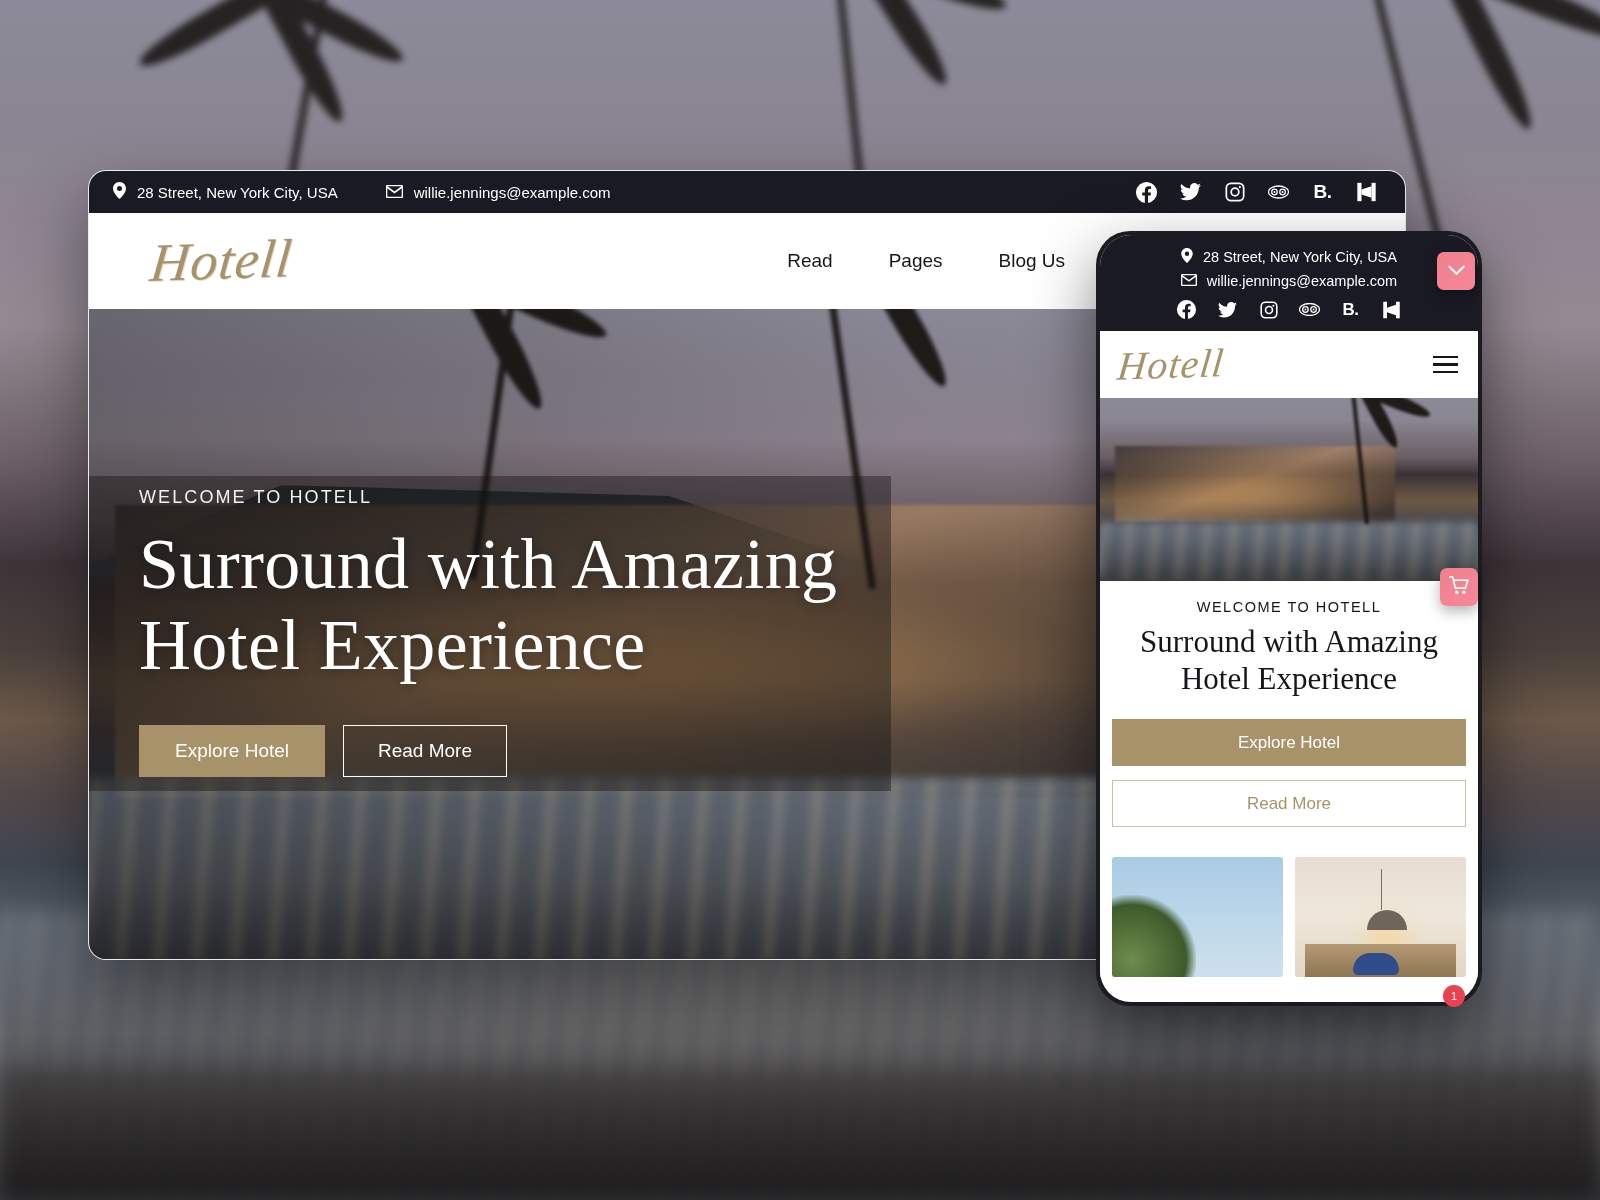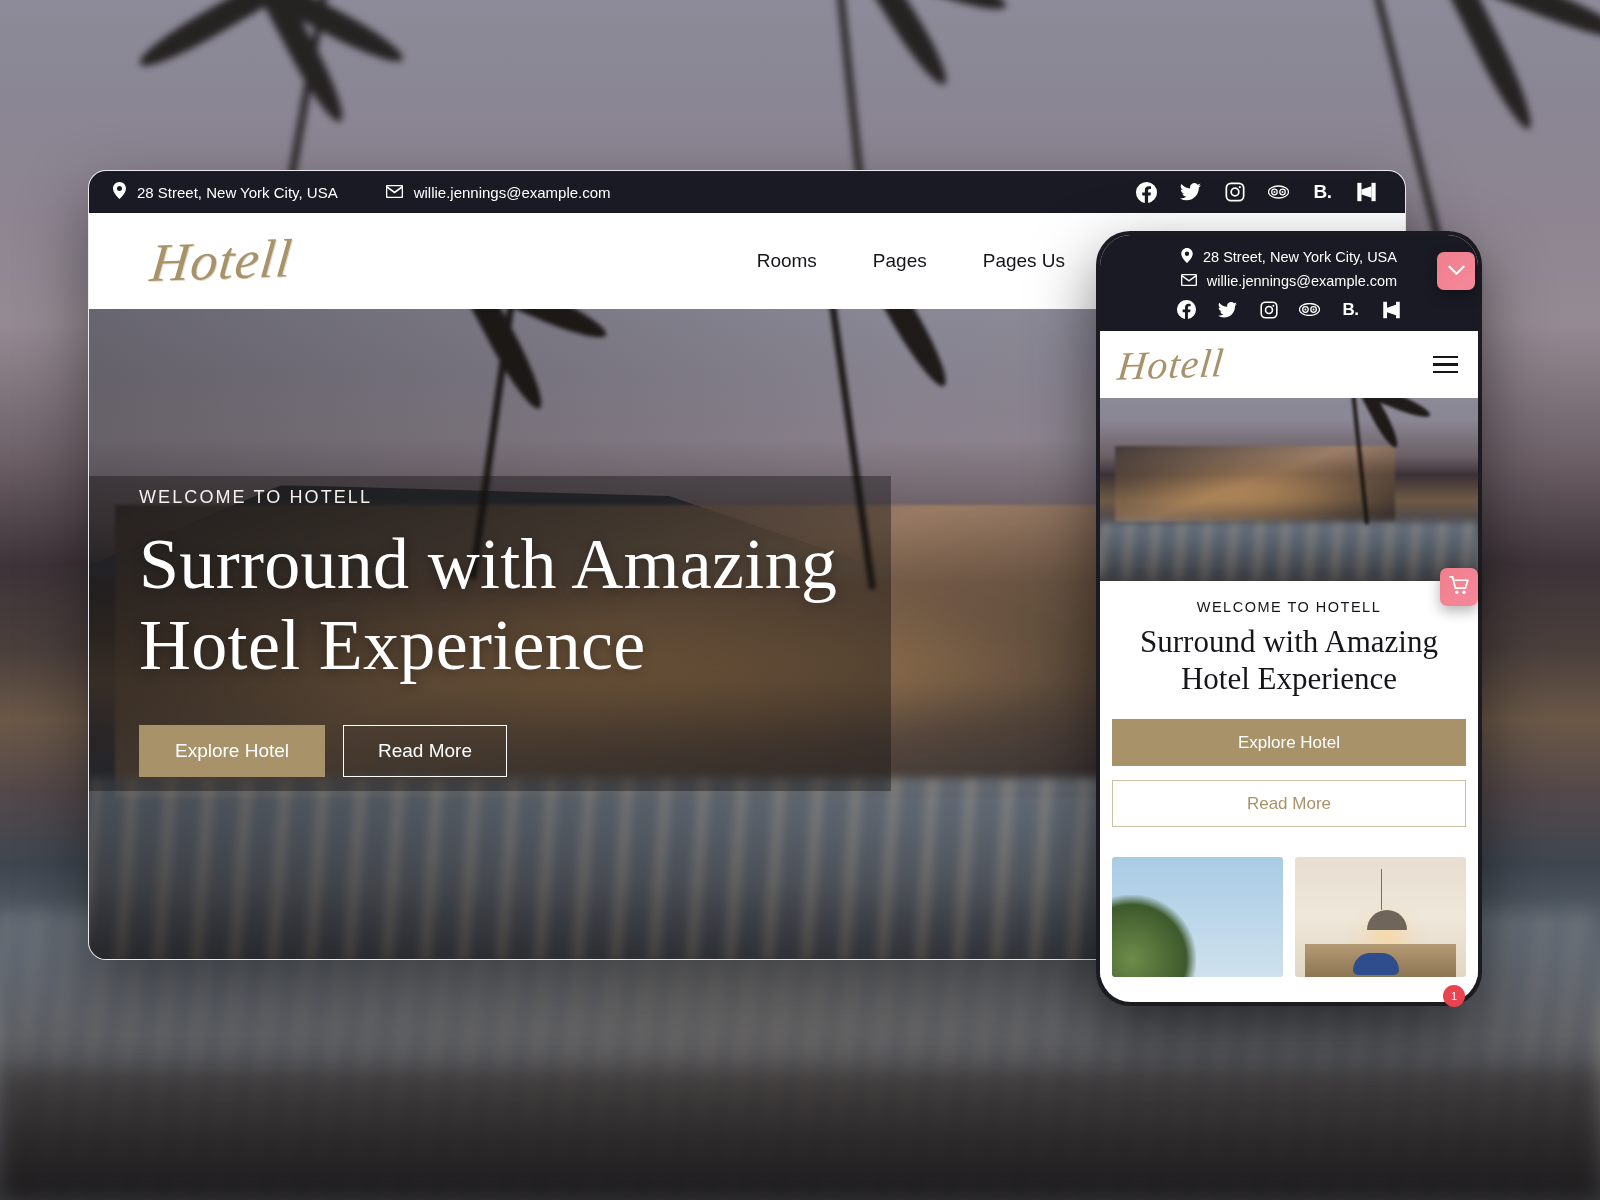--- a/index.html
+++ b/index.html
@@ -413,27 +413,27 @@
             <path d="M5 9 L17 5 L17 19 L5 15 Z" fill="#fff"></path>
           </svg>
       </span>
     </div>
   </div>
 
   <div class="navbar">
     <div class="logo">Hotell</div>
     <div class="nav-links">
       <div class="nav-link">
-        <span>Rooms</span>
+        <span>Read</span>
       </div>
       <div class="nav-link">
         <span>Pages</span>
       </div>
       <div class="nav-link">
-        <span>Pages Us</span>
+        <span>Blog Us</span>
       </div>
       <div class="nav-link">
         <span>Pages</span>
         <span class="caret"></span>
       </div>
       <div class="nav-link">
         <span>Blog</span>
         <span class="caret"></span>
       </div>
     </div>

